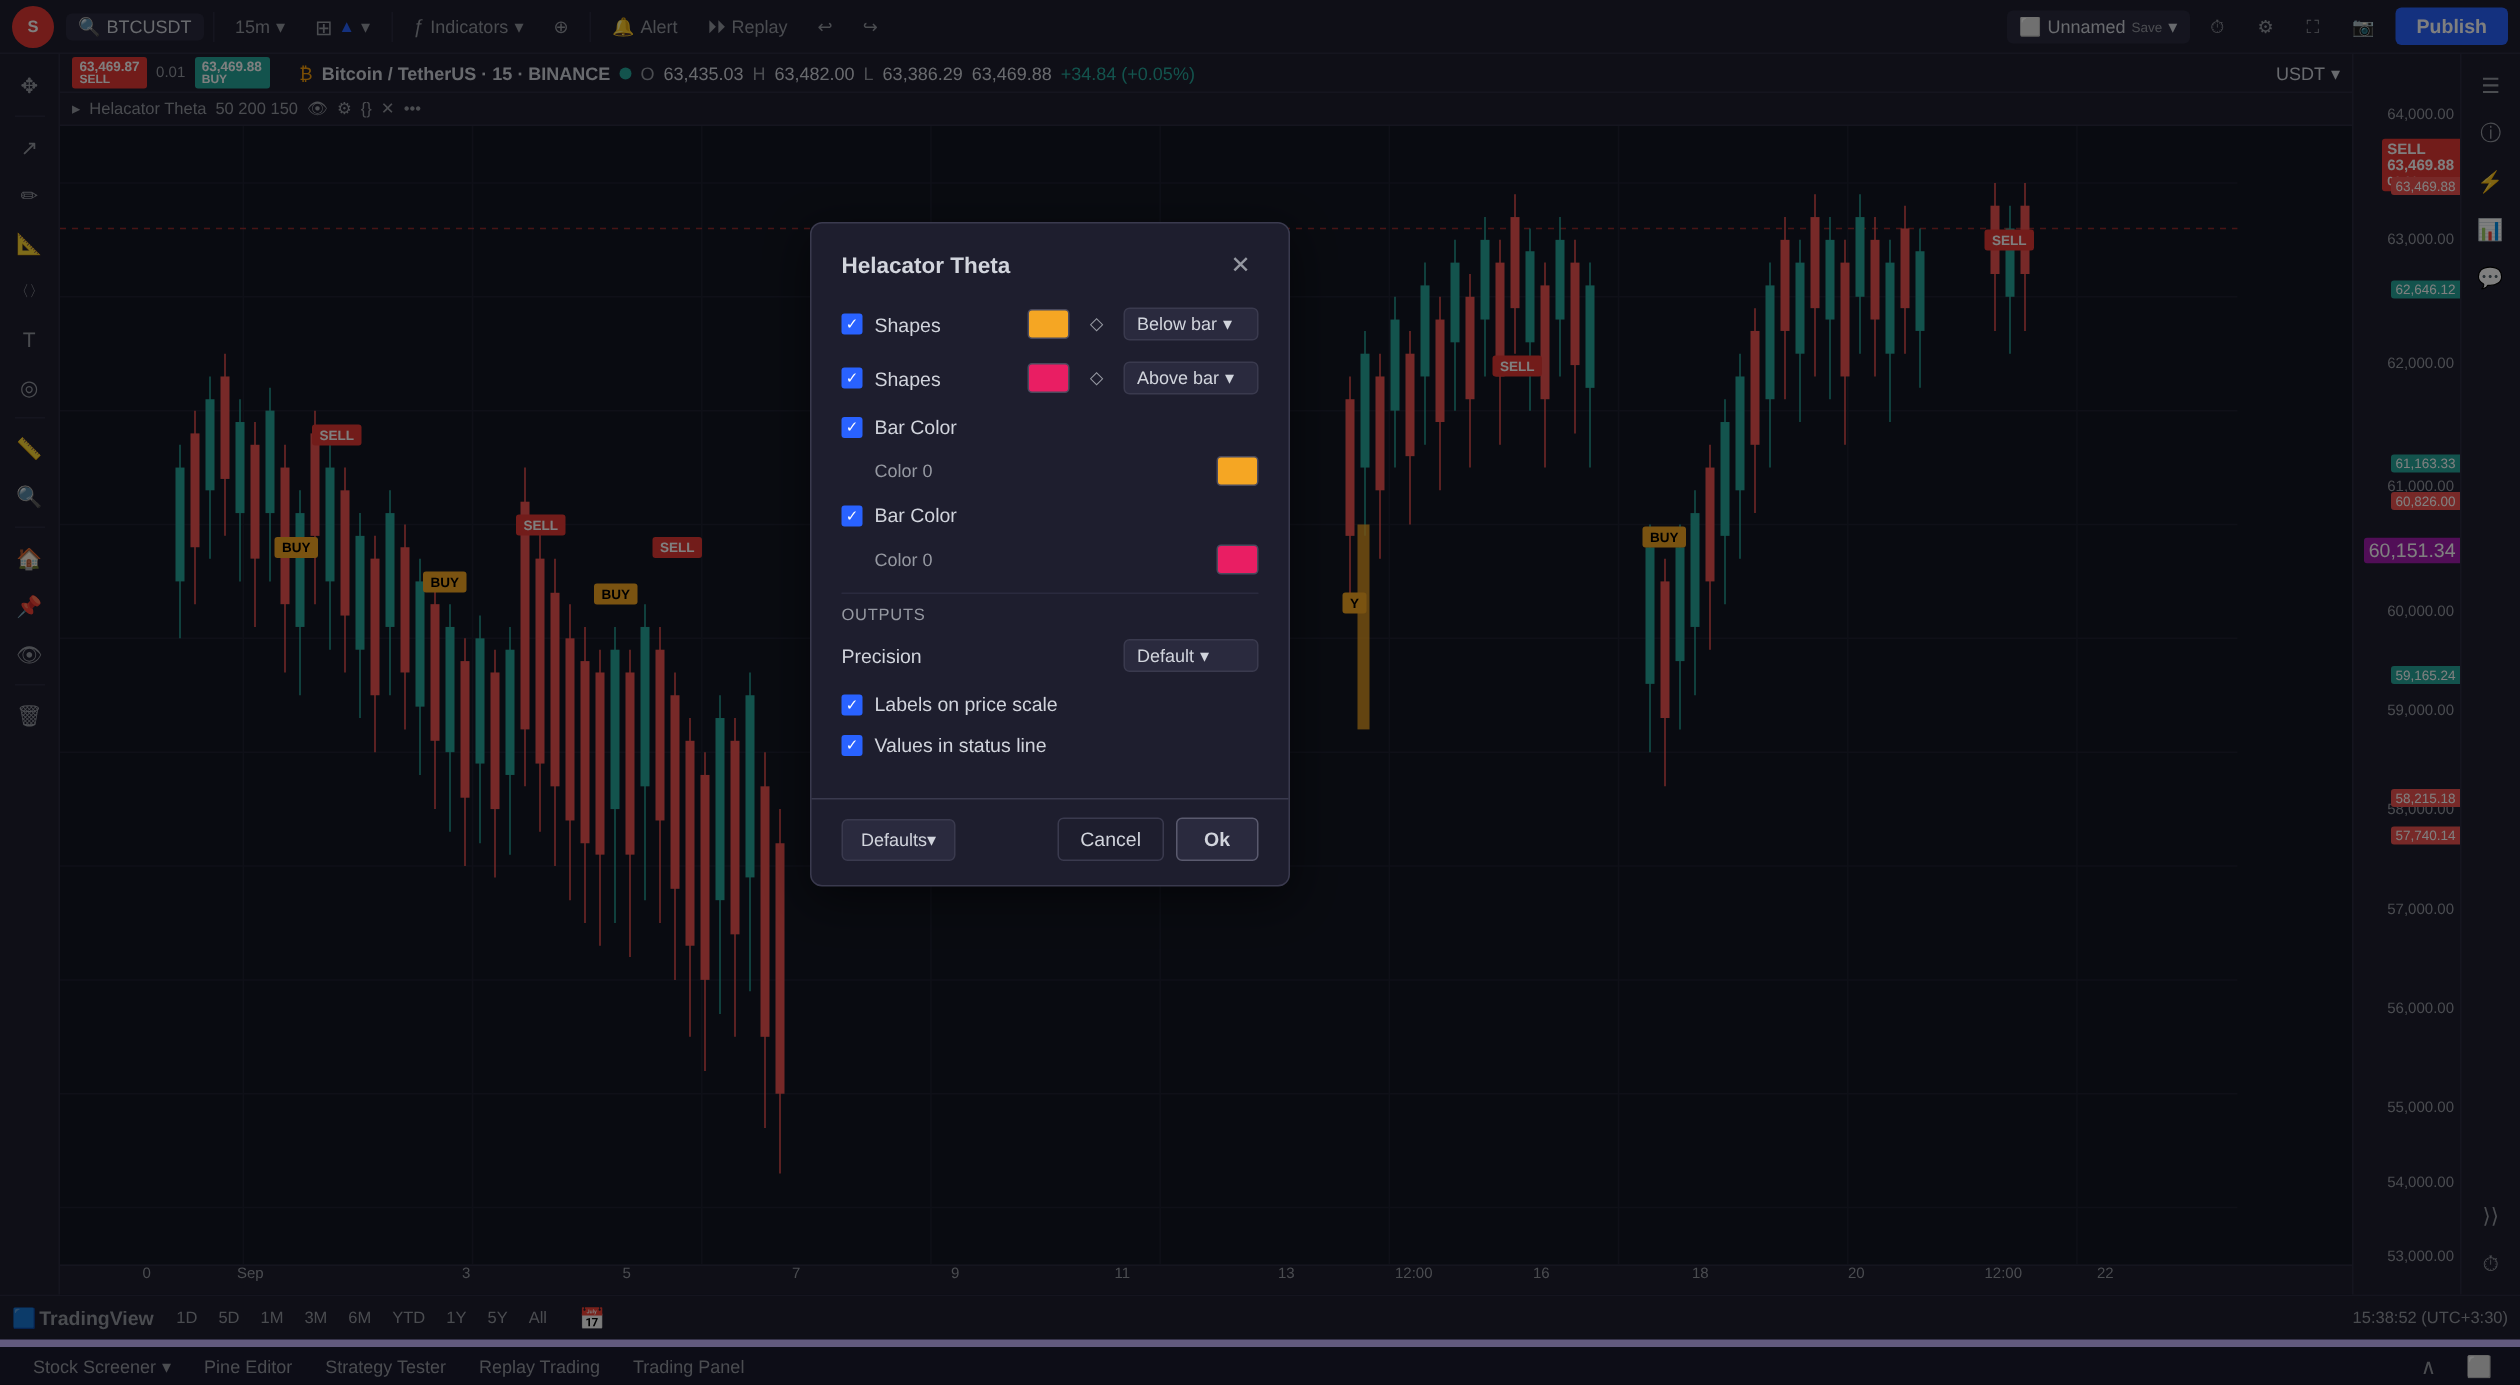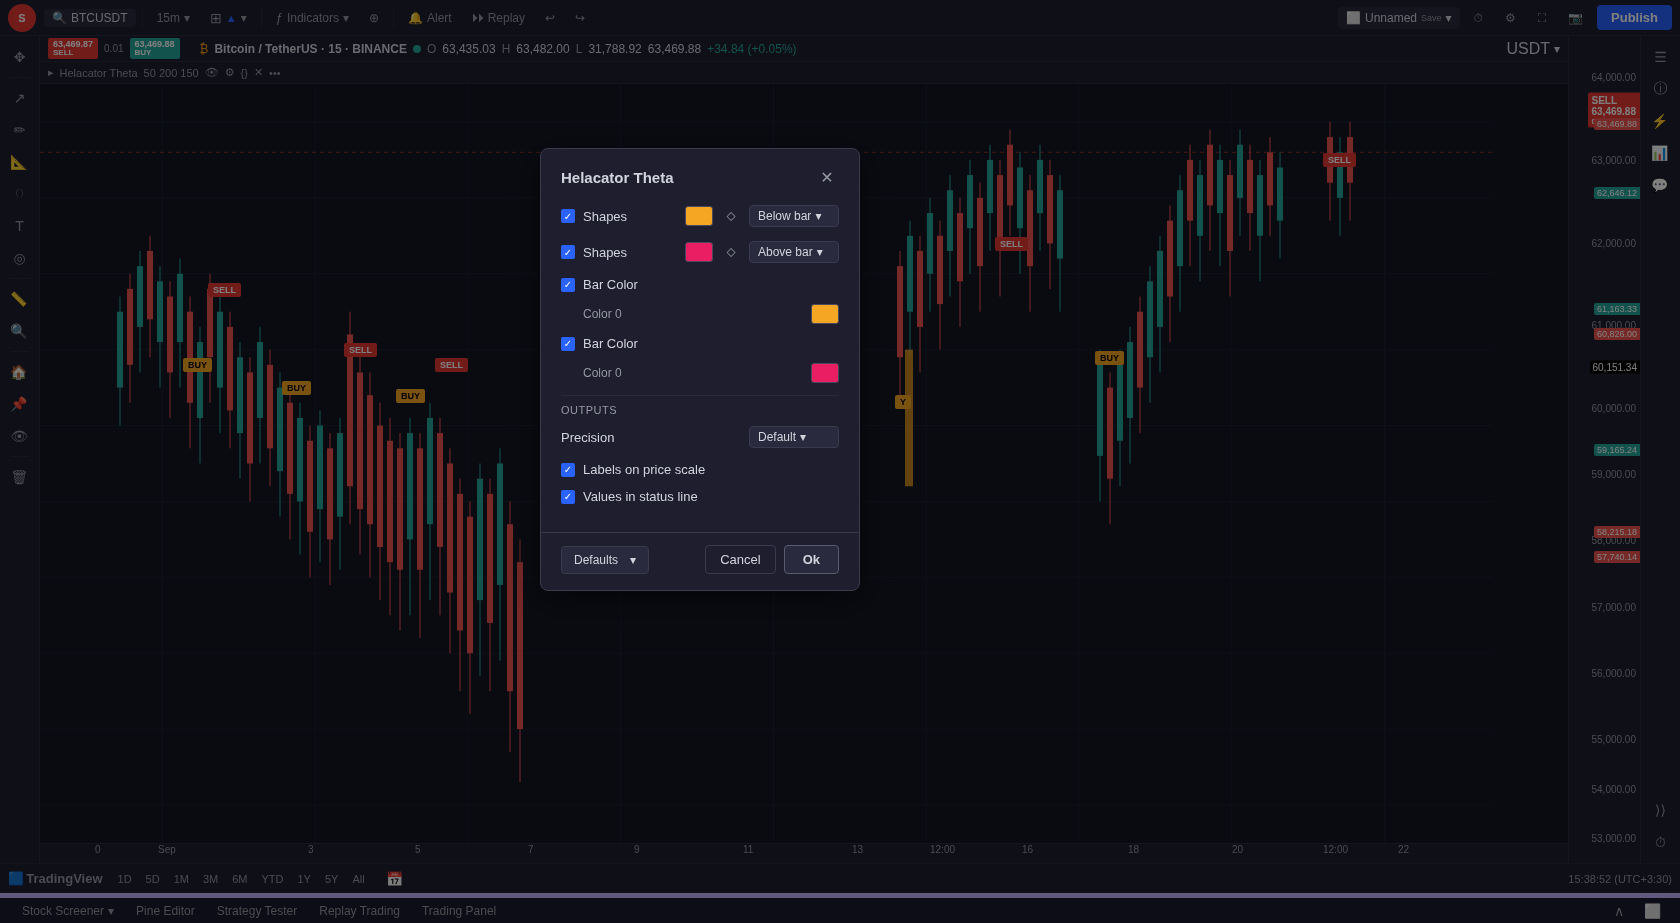--- a/index.html
+++ b/index.html
@@ -57,21 +57,21 @@
     .icon-btn { width: 20px; height: 20px; display: flex; align-items: center; justify-content: center; color: #9598a1; font-size: 11px; cursor: pointer; }
     .dropdown-sel { background: #2a2a3e; border: 1px solid #3a3a4e; border-radius: 4px; color: #d1d4dc; font-size: 12px; padding: 3px 8px; cursor: pointer; display: flex; align-items: center; gap: 4px; min-width: 90px; }
     .checkbox-row { display: flex; align-items: center; gap: 8px; margin-bottom: 12px; }
     .cb { width: 14px; height: 14px; background: #2962ff; border-radius: 2px; display: flex; align-items: center; justify-content: center; cursor: pointer; flex-shrink: 0; }
     .cb-check { color: white; font-size: 10px; }
     .section-label { font-size: 11px; color: #9598a1; letter-spacing: 0.5px; margin-bottom: 10px; text-transform: uppercase; }
     .color-sub-row { display: flex; align-items: center; gap: 8px; margin-bottom: 12px; padding-left: 22px; }
 
     
     .modal-footer { display: flex; align-items: center; justify-content: space-between; padding: 12px 20px 16px; border-top: 1px solid #3a3a4e; }
-    .defaults-btn { background: #2a2a3e; border: 1px solid #3a3a4e; color: #d1d4dc; padding: 6px 12px; border-radius: 4px; font-size: 12px; cursor: pointer; display: flex; align-items: flex-end; gap: 12px; }
+    .defaults-btn { background: #2a2a3e; border: 1px solid #3a3a4e; color: #d1d4dc; padding: 6px 12px; border-radius: 4px; font-size: 12px; cursor: pointer; display: flex; align-items: flex-end; gap: 0; }
     .cancel-btn { background: transparent; border: 1px solid #3a3a4e; color: #d1d4dc; padding: 6px 14px; border-radius: 4px; font-size: 13px; cursor: pointer; }
     .ok-btn { background: #2a2a3e; border: 1px solid #5a5a6e; color: #d1d4dc; padding: 6px 18px; border-radius: 4px; font-size: 13px; cursor: pointer; font-weight: 600; }
     .btn-group { display: flex; gap: 8px; }
 
     .tradingview-logo { font-size: 13px; font-weight: 700; color: #9598a1; margin-right: 8px; }
     .tv-logo-icon { color: #2962ff; margin-right: 2px; }
   </style>
 </head>
 <body>
 
@@ -201,26 +201,26 @@
 
         <div style="display:flex; align-items:center; gap:6px; margin-left:12px;">
           <span style="color:#f59d0a; font-size:12px;">₿</span>
           <span style="font-size:12px; color:#d1d4dc; font-weight:600;">Bitcoin / TetherUS · 15 · BINANCE</span>
           <span style="width:8px; height:8px; border-radius:50%; background:#26a69a; display:inline-block;"></span>
           <span style="color:#9598a1;">O</span>
           <span>63,435.03</span>
           <span style="color:#9598a1;">H</span>
           <span>63,482.00</span>
           <span style="color:#9598a1;">L</span>
-          <span>31,788.92</span>
+          <span>63,386.29</span>
           <span>63,469.88</span>
           <span style="color:#26a69a;">+34.84 (+0.05%)</span>
         </div>
         <div style="margin-left: auto; display:flex; align-items:center; gap:4px;">
-          <span style="font-size:16px; color:#d1d4dc;">USDT</span>
+          <span style="font-size:12px; color:#d1d4dc;">USDT</span>
           <span>▾</span>
         </div>
       </div>
 
       <div style="height:22px; background:#1e1e2e; display:flex; align-items:center; padding:0 8px; gap:6px; border-bottom:1px solid #2a2a3e;">
         <span style="font-size:11px; color:#9598a1;">▸</span>
         <span style="font-size:11px; color:#9598a1;">Helacator Theta</span>
         <span style="font-size:11px; color:#9598a1;">50 200 150</span>
         <span style="font-size:11px; color:#9598a1;">👁</span>
         <span style="font-size:11px; color:#9598a1;">⚙</span>
@@ -494,21 +494,21 @@
 
       <div style="position:absolute; right:0; top:9%; transform:translateY(-50%); background:#e53935; color:white; font-size:10px; font-weight:700; padding:2px 4px; border-radius:2px 0 0 2px; white-space:nowrap;">
         <div>SELL</div>
         <div>63,469.88</div>
         <div style="font-size:8px;">06:08</div>
       </div>
       <div style="position:absolute; right:0; top:9%; transform:translateY(8px); background:#ef5350; color:white; font-size:9px; padding:1px 3px; border-radius:2px 0 0 2px; white-space:nowrap;">63,469.88</div>
       <div style="position:absolute; right:0; top:19%; transform:translateY(-50%); background:#26a69a; color:white; font-size:9px; padding:1px 3px; border-radius:2px 0 0 2px; white-space:nowrap;">62,646.12</div>
       <div style="position:absolute; right:0; top:33%; transform:translateY(-50%); background:#26a69a; color:white; font-size:9px; padding:1px 3px; border-radius:2px 0 0 2px; white-space:nowrap;">61,163.33</div>
       <div style="position:absolute; right:0; top:36%; transform:translateY(-50%); background:#ef5350; color:white; font-size:9px; padding:1px 3px; border-radius:2px 0 0 2px; white-space:nowrap;">60,826.00</div>
-      <div style="position:absolute; right:0; top:40%; transform:translateY(-50%); background:#000000; color:white; font-size:10px; padding:1px 3px; border-radius:2px 0 0 2px; white-space:nowrap;margin-left:27px;">60,151.34</div>
+      <div style="position:absolute; right:0; top:40%; transform:translateY(-50%); background:#a21caf; color:white; font-size:13px; padding:1px 3px; border-radius:2px 0 0 2px; white-space:nowrap;margin-left:27px;">60,151.34</div>
       <div style="position:absolute; right:0; top:50%; transform:translateY(-50%); background:#26a69a; color:white; font-size:9px; padding:1px 3px; border-radius:2px 0 0 2px; white-space:nowrap;margin-left:28px;">59,165.24</div>
       <div style="position:absolute; right:0; top:60%; transform:translateY(-50%); background:#ef5350; color:white; font-size:9px; padding:1px 3px; border-radius:2px 0 0 2px; white-space:nowrap;">58,215.18</div>
       <div style="position:absolute; right:0; top:63%; transform:translateY(-50%); background:#ef5350; color:white; font-size:9px; padding:1px 3px; border-radius:2px 0 0 2px; white-space:nowrap;">57,740.14</div>
     </div>
 
     <div class="right-toolbar">
       <div class="tool-btn">
           <span>☰</span>
         </div>
       <div class="tool-btn">

